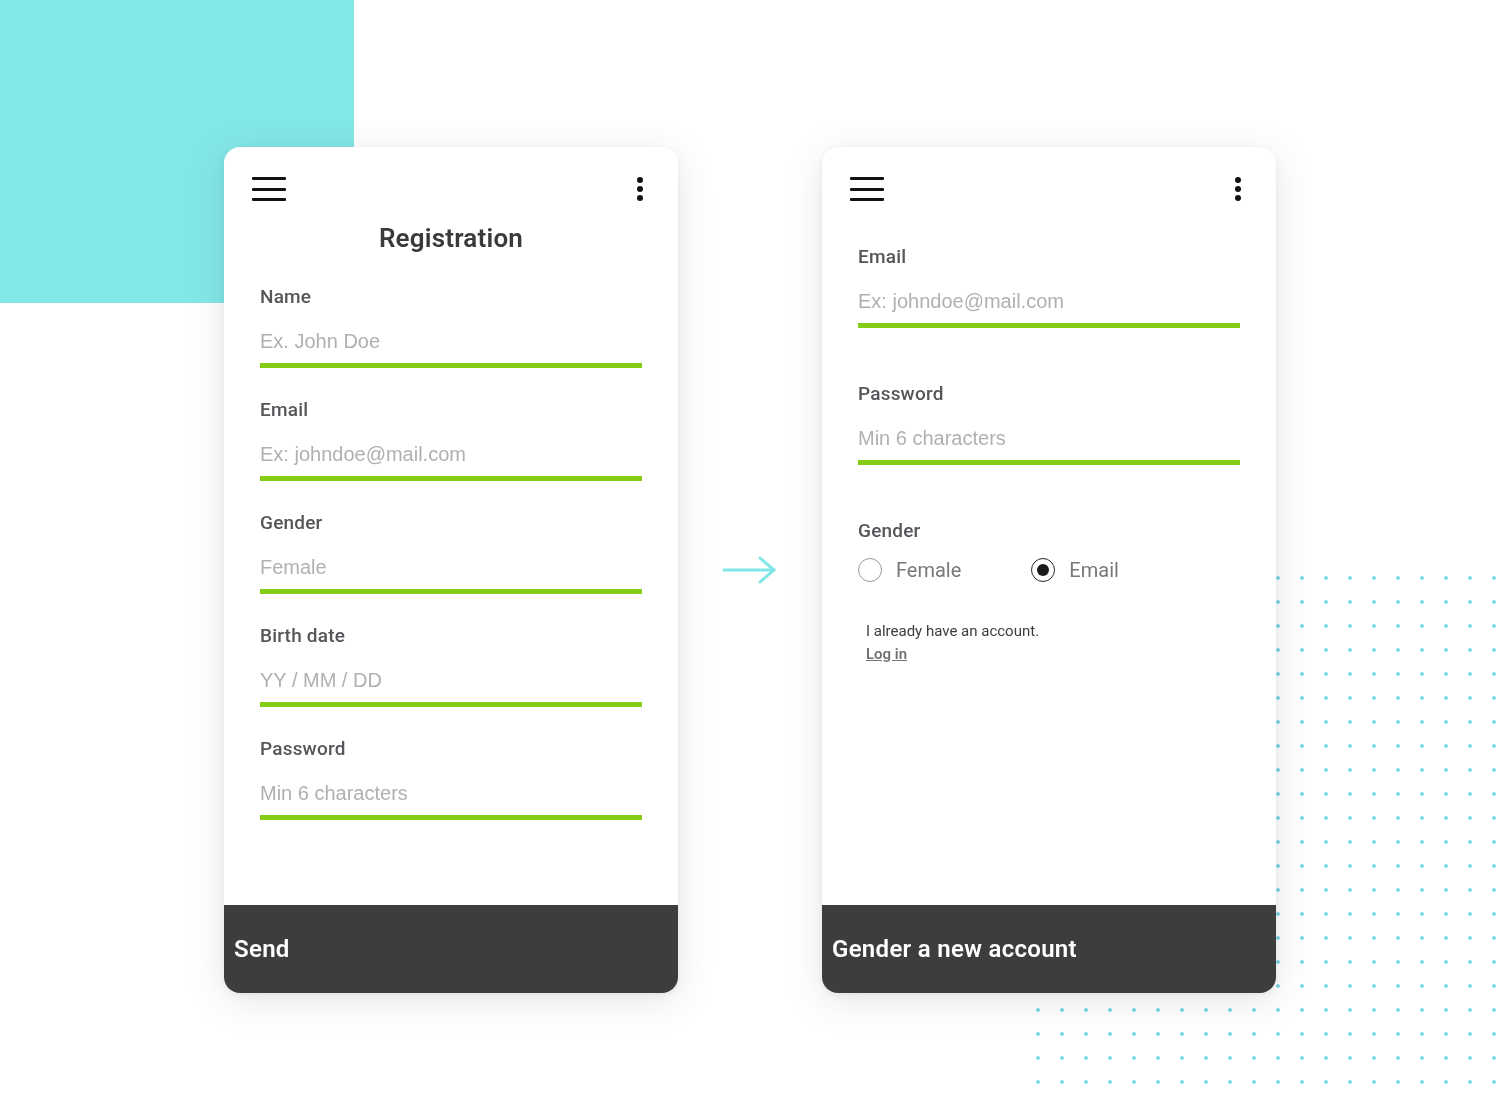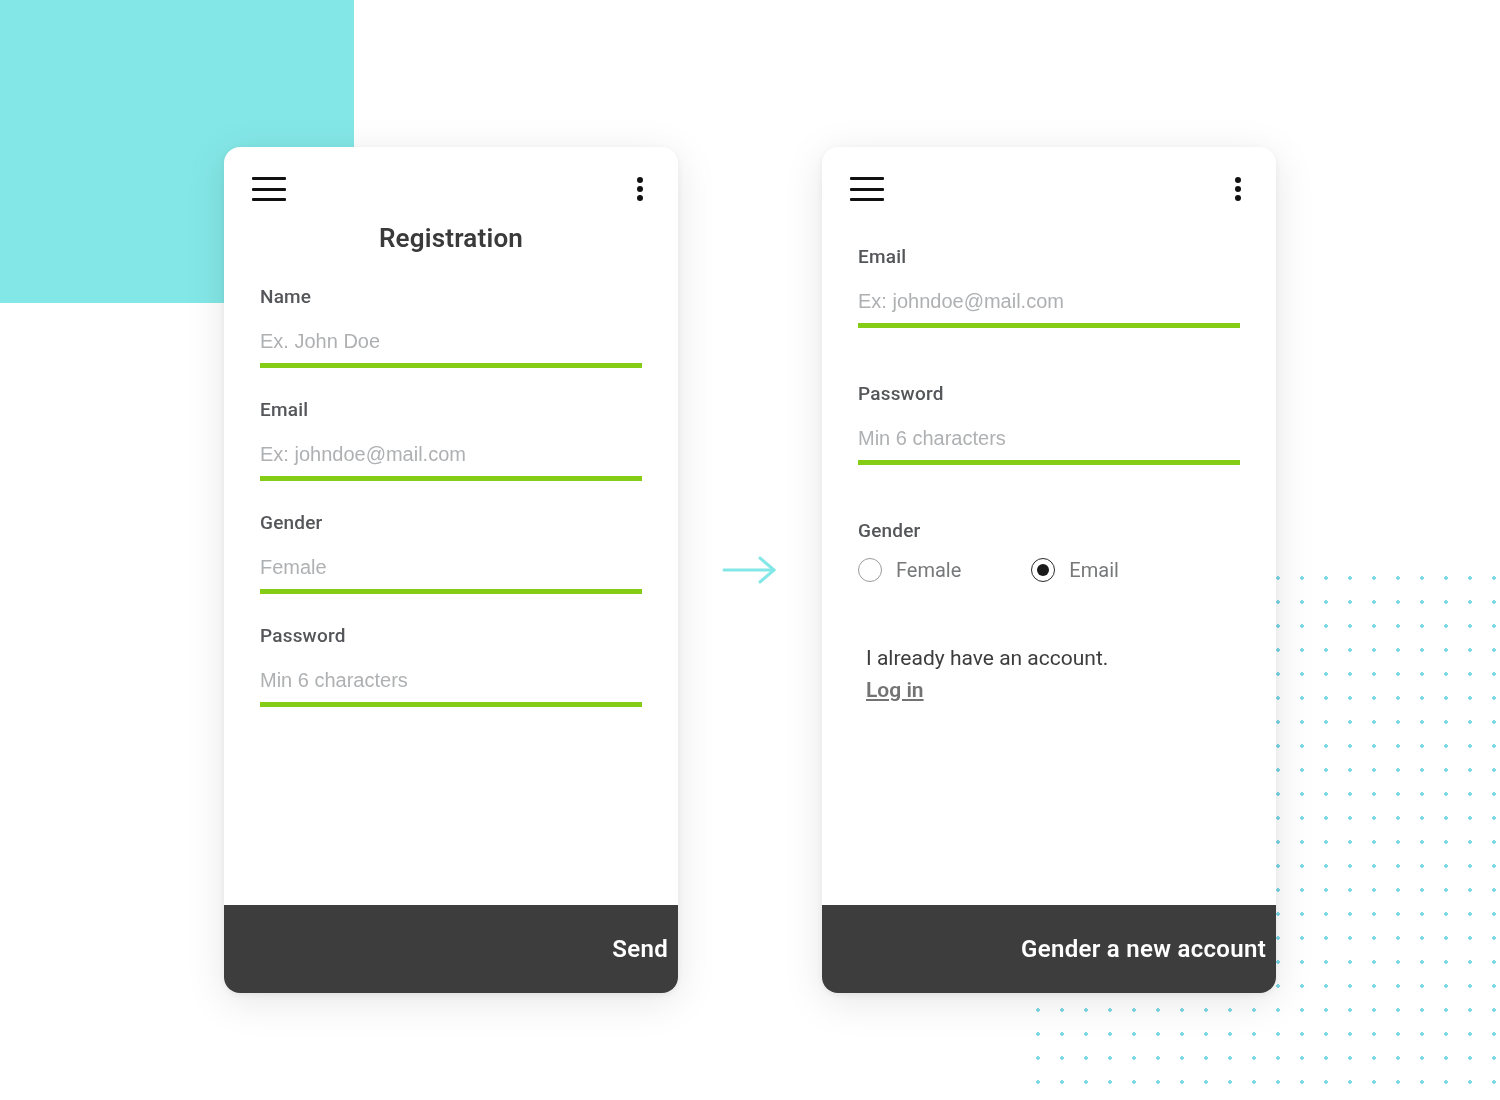--- a/index.html
+++ b/index.html
@@ -176,39 +176,39 @@
     border-radius: 50%;
     display: none;
   }
   .radio-outer.selected .radio-inner { display: block; }
   .radio-label {
     font-size: 20px;
     color: #777879;
   }
 
   .existing {
-    margin-top: 31px;
-    font-size: 21px;
+    margin-top: 8px;
+    font-size: 15px;
     color: #3d3d3d;
     line-height: 1.5;
     padding-left: 8px;
   }
   .existing .login-link {
     font-weight: 600;
     text-decoration: underline;
     color: #737373;
     cursor: pointer;
   }
 
   .cta {
     background: #3d3d3d;
     color: #ffffff;
     font-size: 24px;
     font-weight: 600;
-    text-align: right;
+    text-align: left;
     padding: 30px 10px;
     cursor: pointer;
     letter-spacing: 0.3px;
   }
 
   .arrow-between {
     color: #84E7E7;
     display: flex;
     align-items: center;
     justify-content: center;
@@ -249,20 +249,24 @@
       <div class="field tight">
         <span class="label">Email</span>
         <input class="input" type="text" placeholder="Ex: johndoe@mail.com" style="">
       </div>
 
       <div class="field tight">
         <span class="label">Gender</span>
         <input class="input" type="text" placeholder="Female" style="">
       </div>
 
+      <div class="field tight">
+        <span class="label">Birth date</span>
+        <input class="input" type="text" placeholder="YY / MM / DD" style="">
+      </div>
 
       <div class="field tight">
         <span class="label">Password</span>
         <input class="input" type="password" placeholder="Min 6 characters" style="">
       </div>
     </div>
 
     <div class="cta">Send</div>
   </div>
 

